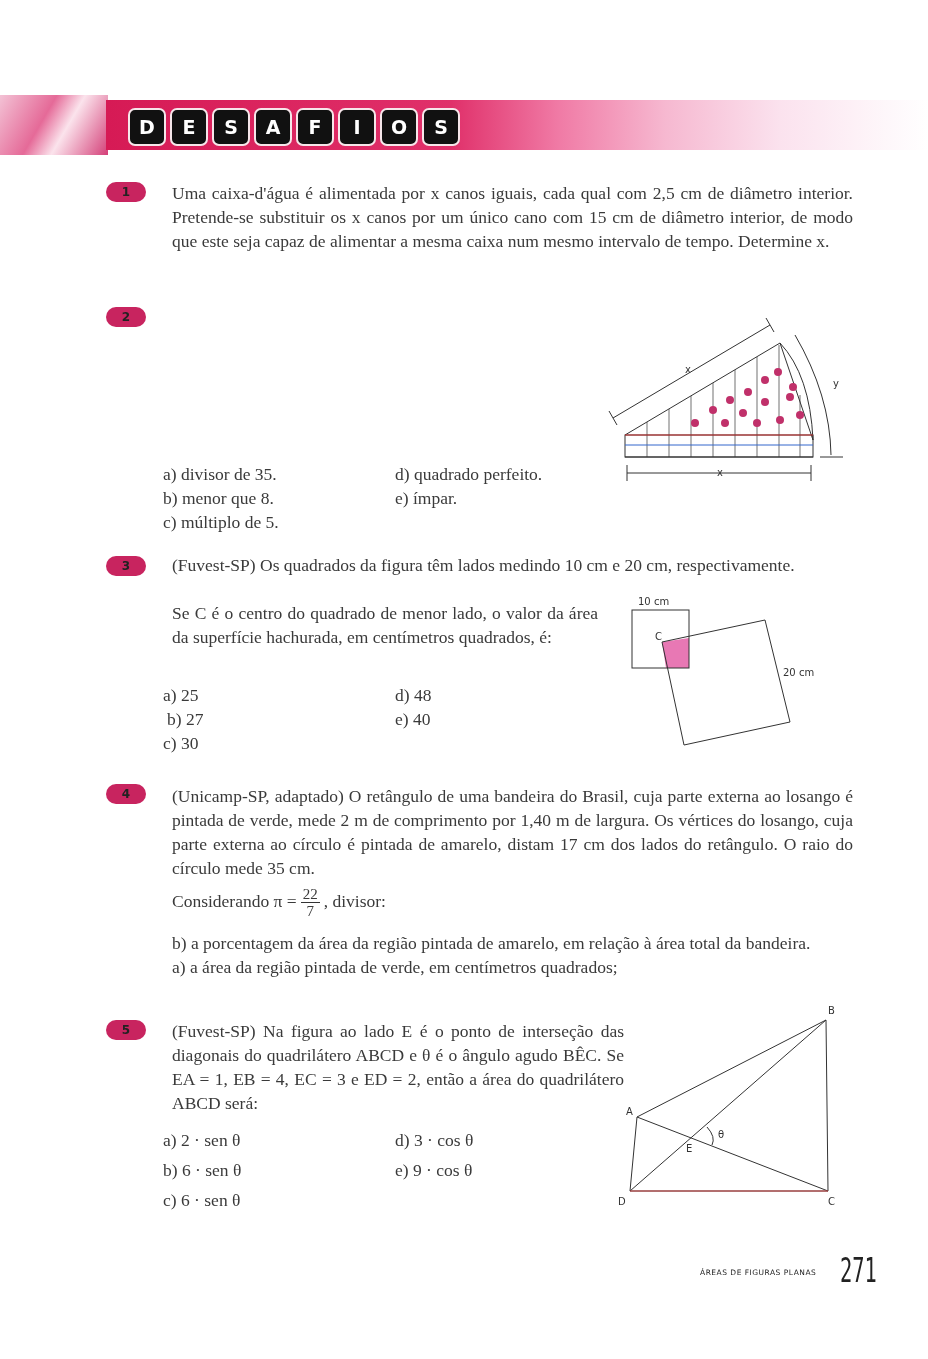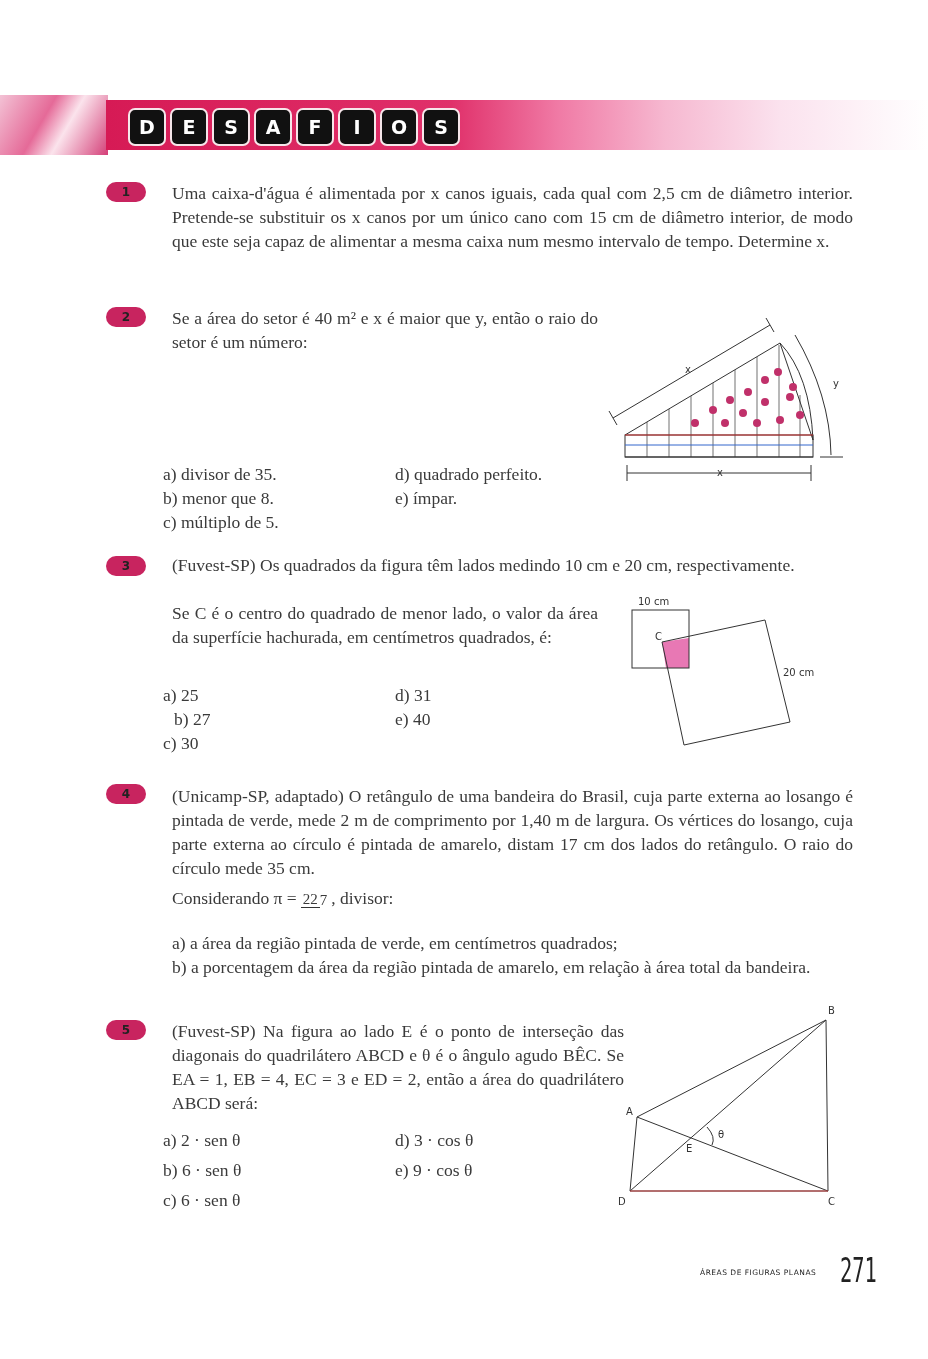--- a/index.html
+++ b/index.html
@@ -14,21 +14,21 @@
     .tile { width:38px; height:38px; background:#111; border:2px solid #f6e6ea; border-radius:7px;
       color:#fff; font-family:"DejaVu Sans", sans-serif; font-weight:bold; font-size:19px;
       display:flex; align-items:center; justify-content:center; box-sizing:border-box; }
     .badge { position:absolute; left:106px; width:40px; height:20px; border-radius:10px;
       background:#c8245f; color:#222; font-family:"DejaVu Sans", sans-serif; font-weight:bold;
       font-size:12px; display:flex; align-items:center; justify-content:center; }
     .text { position:absolute; left:172px; font-size:17.5px; line-height:24px; text-align:justify; }
     .opts { position:absolute; left:163px; font-size:17.5px; line-height:24px; }
     .opt { position:absolute; white-space:nowrap; }
     .fig { position:absolute; }
-    .frac { display:inline-flex; align-items:center; vertical-align:middle; margin:0 4px; font-size:15px; line-height:16px; }
+    .frac { display:inline-flex; flex-direction:column; align-items:center; vertical-align:middle; margin:0 4px; font-size:15px; line-height:16px; }
     .frac .num { border-bottom:1px solid #333; padding:0 2px; }
     .footer-title { position:absolute; left:700px; top:1268px; font-family:"DejaVu Sans", sans-serif; font-size:7.5px; letter-spacing:0.5px; color:#222;text-align:center; }
     .footer-num { position:absolute; left:840px; top:1250px; font-family:"DejaVu Sans Mono", monospace; font-size:34px; color:#222; transform:scaleX(0.6); transform-origin:left; }
   </style>
 </head>
 <body>
 
 <div class="banner">
   <div class="banner-left"></div>
   <div class="banner-bar"></div>
@@ -42,21 +42,20 @@
     <div class="tile">O</div>
     <div class="tile">S</div>
   </div>
 </div>
 
 <div class="badge" style="top:182px">1</div>
 <div class="text" style="top:181px;width:681px">Uma caixa-d'água é alimentada por x canos iguais, cada qual com 2,5 cm de diâmetro interior. Pretende-se substituir os x canos por um único cano com 15 cm de diâmetro interior, de modo que este seja capaz de alimentar a mesma caixa num mesmo intervalo de tempo. Determine x.</div>
 
 <div class="badge" style="top:307px">2</div>
 <div class="text" style="top:306px;width:426px">
-  <div>Se a área do setor é 40 m² e x é maior que y, então o raio do setor é um número:</div>
 </div>
 <div class="opts" style="top:462px">
   <div class="opt" style="left:0;top:0">a) divisor de 35.</div>
   <div class="opt" style="left:0;top:24px">b) menor que 8.</div>
   <div class="opt" style="left:0;top:48px">c) múltiplo de 5.</div>
   <div class="opt" style="left:232px;top:0">d) quadrado perfeito.</div>
   <div class="opt" style="left:232px;top:24px">e) ímpar.</div>
 </div>
 <svg class="fig" style="left:605px;top:305px" width="250" height="180" viewBox="0 0 250 180">
   <g stroke="#333" fill="none" stroke-width="1">
@@ -105,23 +104,23 @@
   <text x="80" y="68" font-size="10" fill="#333" font-family="DejaVu Sans, sans-serif">x</text>
   <text x="112" y="171" font-size="10" fill="#333" font-family="DejaVu Sans, sans-serif">x</text>
   <text x="228" y="82" font-size="10" fill="#333" font-family="DejaVu Sans, sans-serif">y</text>
 </svg>
 
 <div class="badge" style="top:556px">3</div>
 <div class="text" style="top:553px;width:681px">(Fuvest-SP) Os quadrados da figura têm lados medindo 10 cm e 20 cm, respectivamente.</div>
 <div class="text" style="top:601px;width:426px">Se C é o centro do quadrado de menor lado, o valor da área da superfície hachurada, em centímetros quadrados, é:</div>
 <div class="opts" style="top:683px">
   <div class="opt" style="left:0;top:0">a) 25</div>
-  <div class="opt" style="left:11px;top:24px">b) 27</div>
+  <div class="opt" style="left:4px;top:24px">b) 27</div>
   <div class="opt" style="left:0;top:48px">c) 30</div>
-  <div class="opt" style="left:232px;top:0">d) 31</div>
+  <div class="opt" style="left:232px;top:0">d) 48</div>
   <div class="opt" style="left:232px;top:24px">e) 40</div>
 </div>
 <svg class="fig" style="left:620px;top:590px" width="210" height="170" viewBox="0 0 210 170">
   <polygon points="42,52 69,48 69,78 46,78" fill="#e878b4"></polygon>
   <g stroke="#333" fill="none" stroke-width="1">
     <rect x="12" y="20" width="57" height="58"></rect>
     <polygon points="42,52 145,30 170,132 64,155"></polygon>
   </g>
   <text x="18" y="15" font-size="10" fill="#333" font-family="DejaVu Sans, sans-serif">10 cm</text>
   <text x="35" y="50" font-size="10" fill="#333" font-family="DejaVu Sans, sans-serif">C</text>
@@ -130,22 +129,22 @@
 
 <div class="badge" style="top:784px">4</div>
 <div class="text" style="top:784px;width:681px">(Unicamp-SP, adaptado) O retângulo de uma bandeira do Brasil, cuja parte externa ao losango é pintada de verde, mede 2 m de comprimento por 1,40 m de largura. Os vértices do losango, cuja parte externa ao círculo é pintada de amarelo, distam 17 cm dos lados do retângulo. O raio do círculo mede 35 cm.</div>
 <div class="text" style="top:886px;width:681px">
   <span>Considerando π =</span><span class="frac">
       <span class="num">22</span>
       <span>7</span>
     </span><span>, divisor:</span>
 </div>
 <div class="text" style="top:931px;width:681px">
+  <div style="padding-left:26px;text-indent:-26px">b)  a porcentagem da área da região pintada de amarelo, em relação à área total da bandeira.</div>
   <div>a)  a área da região pintada de verde, em centímetros quadrados;</div>
-  <div style="padding-left:26px;text-indent:-26px">b)  a porcentagem da área da região pintada de amarelo, em relação à área total da bandeira.</div>
 </div>
 
 <div class="badge" style="top:1020px">5</div>
 <div class="text" style="top:1019px;width:452px">(Fuvest-SP) Na figura ao lado E é o ponto de interseção das diagonais do quadrilátero ABCD e θ é o ângulo agudo BÊC. Se EA = 1, EB = 4, EC = 3 e ED = 2, então a área do quadrilátero ABCD será:</div>
 <div class="opts" style="top:1128px">
   <div class="opt" style="left:0;top:0">a) 2 · sen θ</div>
   <div class="opt" style="left:0;top:30px">b) 6 · sen θ</div>
   <div class="opt" style="left:0;top:60px">c) 6 · sen θ</div>
   <div class="opt" style="left:232px;top:0">d) 3 · cos θ</div>
   <div class="opt" style="left:232px;top:30px">e) 9 · cos θ</div>

